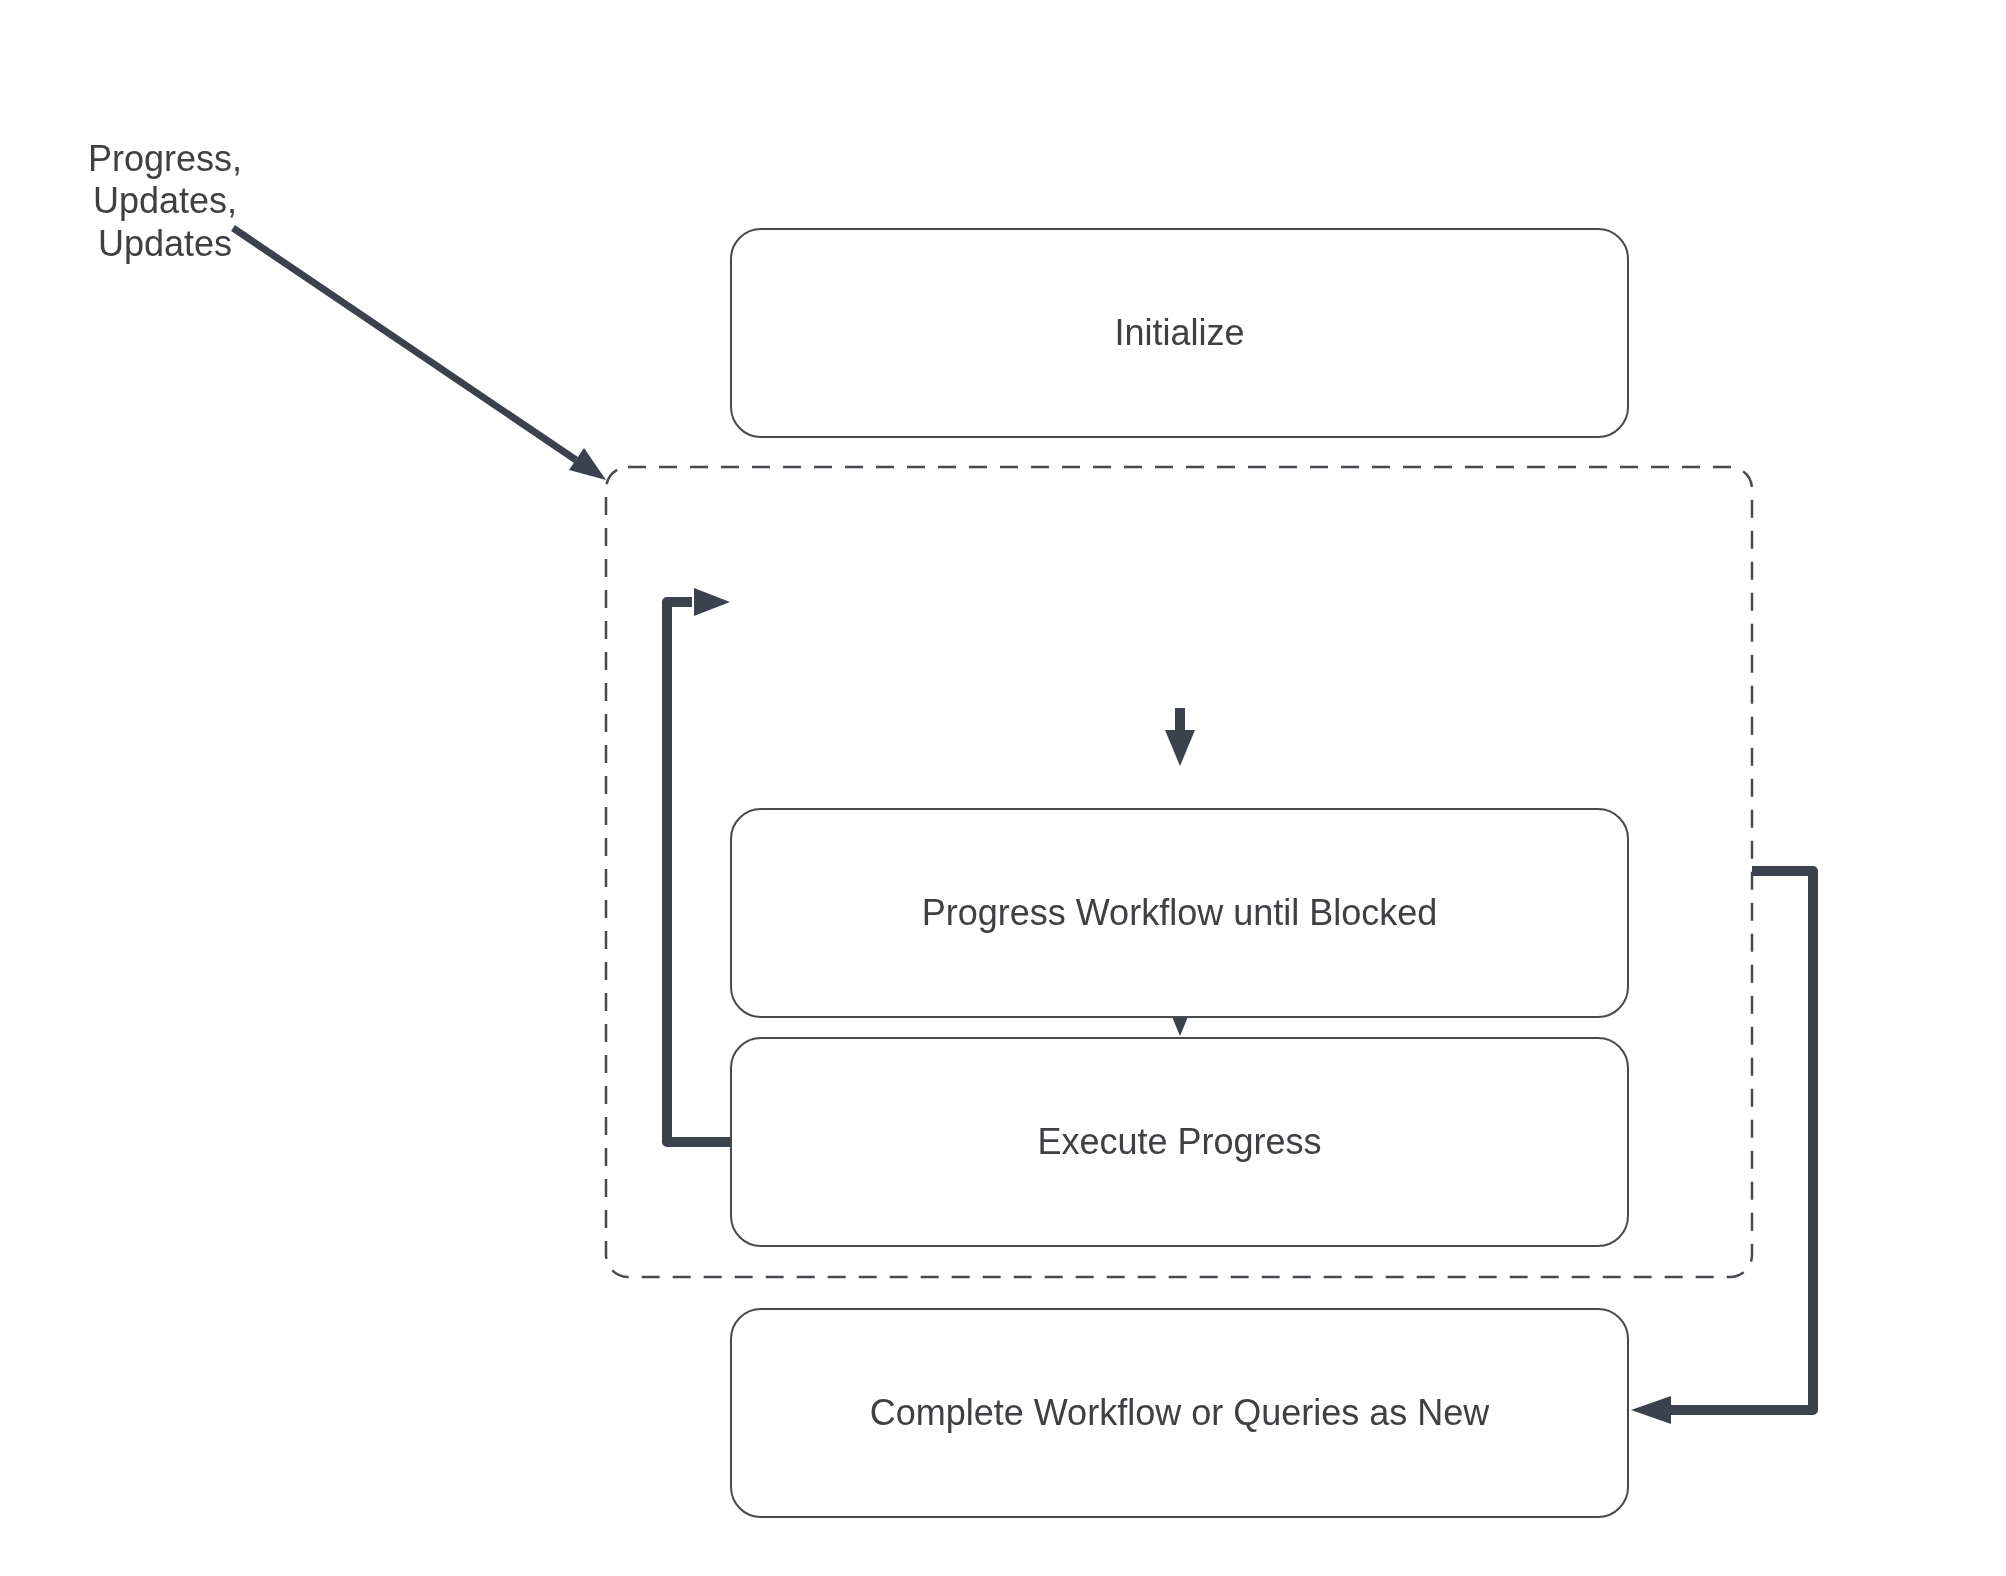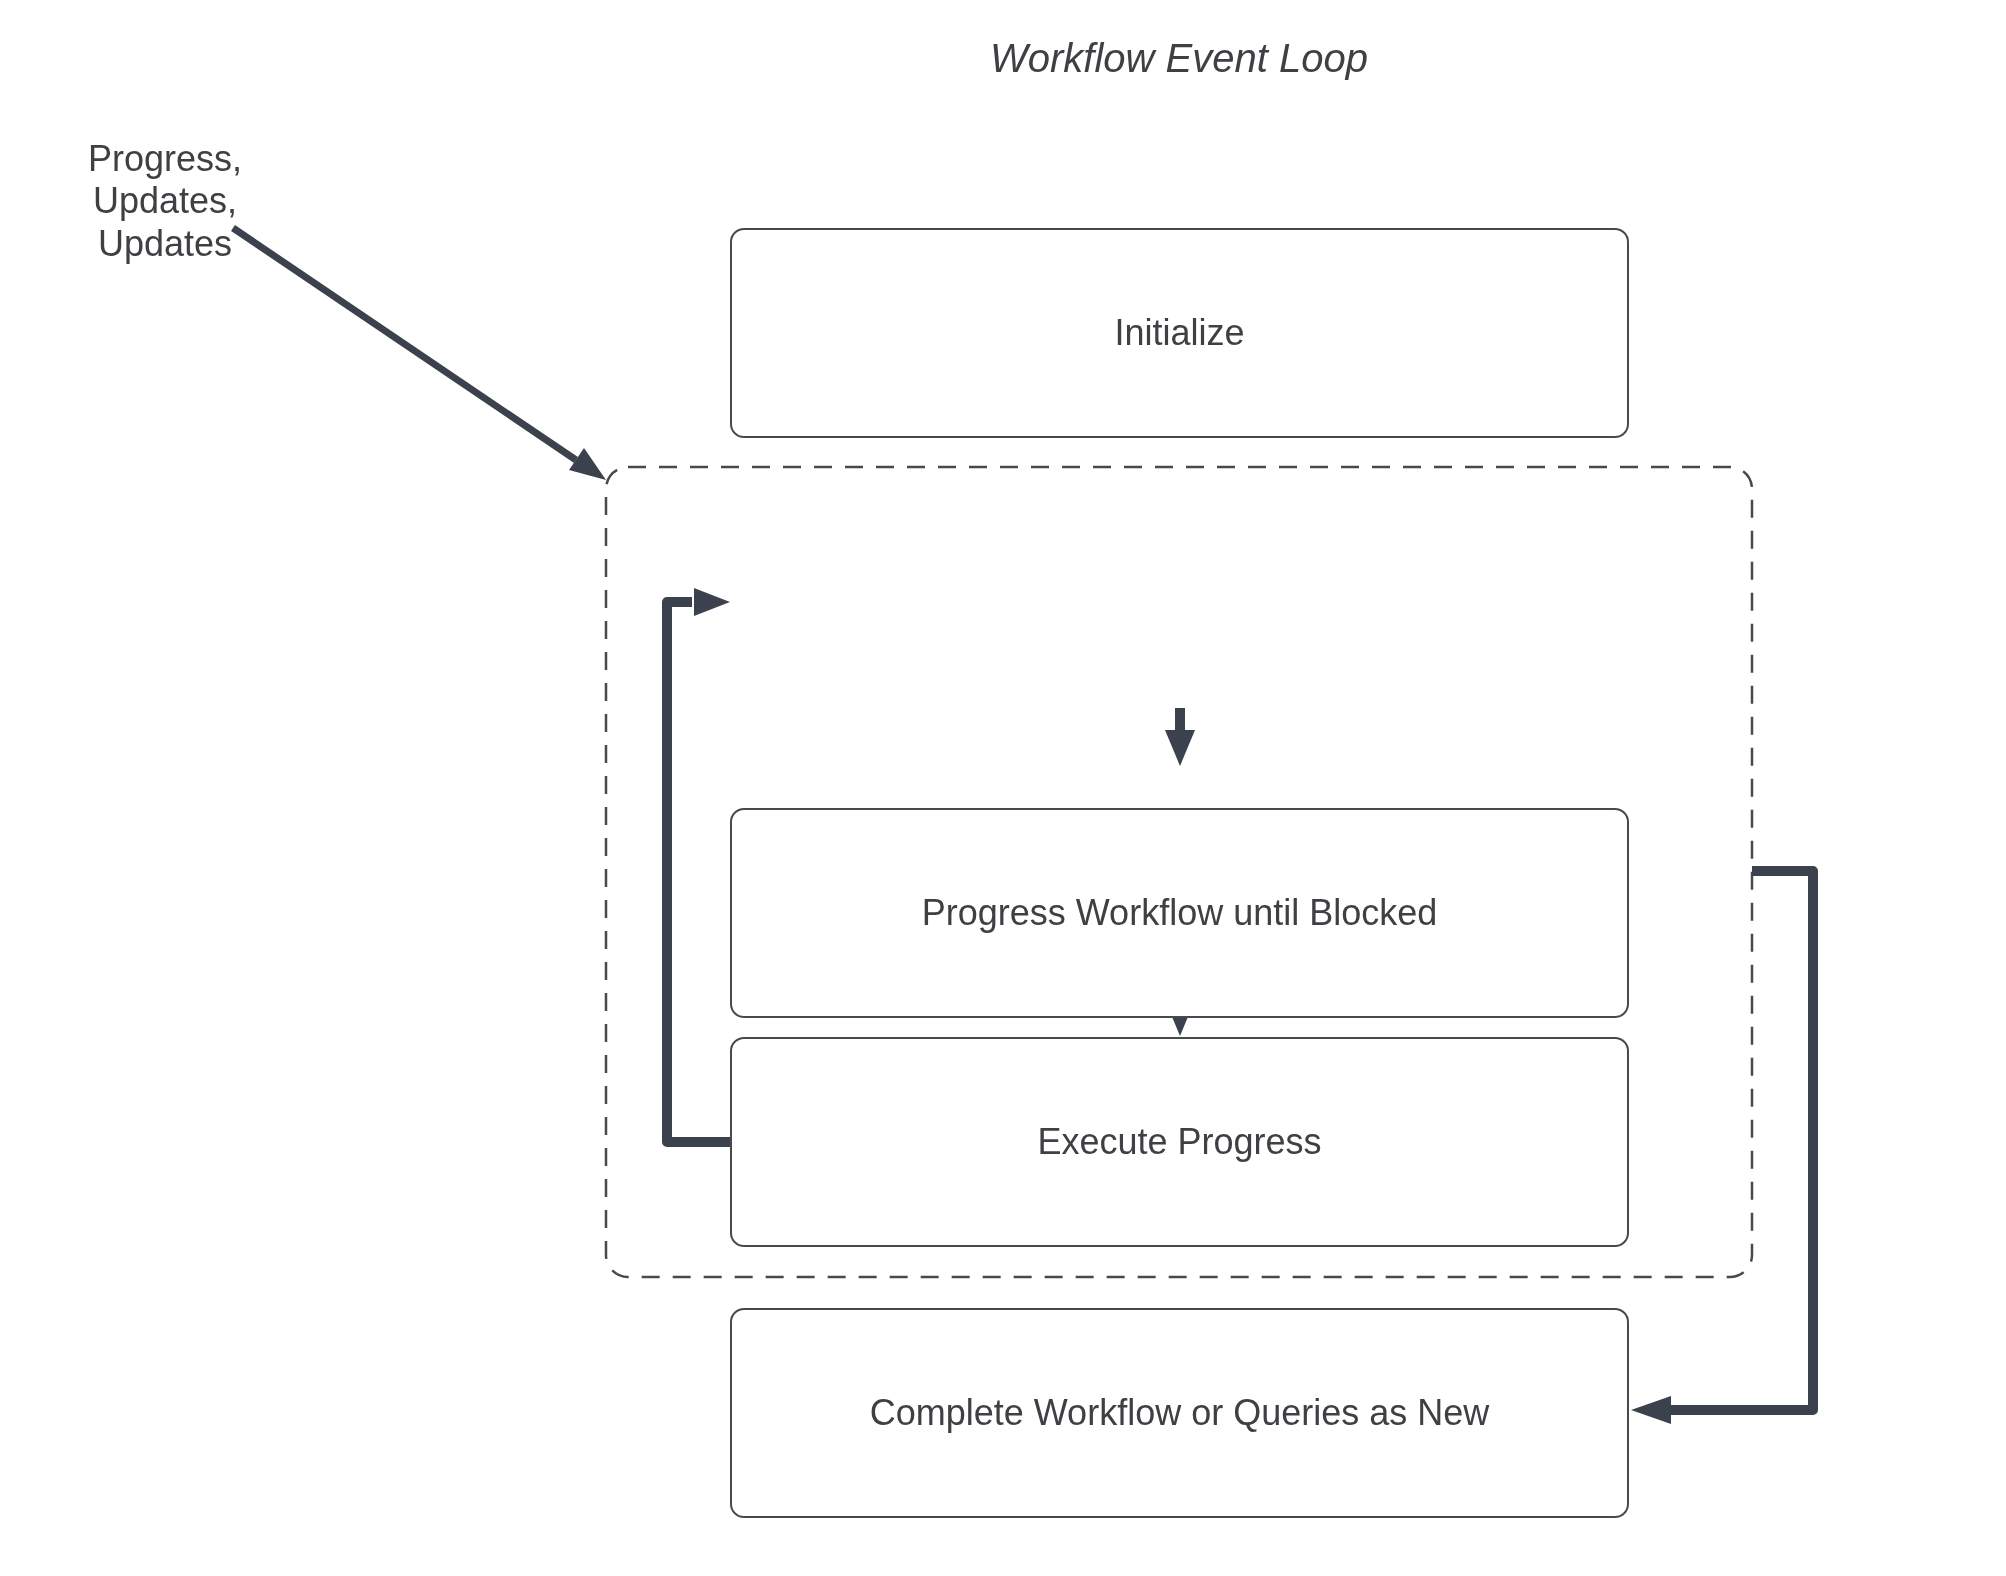--- a/index.html
+++ b/index.html
@@ -29,21 +29,21 @@
     position:absolute;
     left:15px;top:138px;width:300px;
     text-align:center;
     font-size:36px;line-height:1.18;
     color:var(--ink);
   }
   .node{
     position:absolute;
     left:730px;width:899px;height:210px;
     border:2px solid var(--node-border);
-    border-radius:14px;
+    border-radius:31px;
     background:#ffffff;
     display:flex;align-items:center;justify-content:center;
     text-align:center;
     font-size:36px;
     color:var(--ink);
     padding:0 30px;
   }
   .node-initialize{top:228px;}
   .node-progress-signals{top:498px;}
   .node-progress-workflow{top:808px;}
@@ -94,21 +94,20 @@
       <path class="thick" d="M 730 1142 L 667 1142 L 667 602 L 692 602"></path>
       <polygon class="head" points="694,588 694,616 730,602"></polygon>
     </g>
 
     <g>
       <path class="thick" d="M 1752 871 L 1813 871 L 1813 1410 L 1671 1410"></path>
       <polygon class="head" points="1671,1396 1671,1424 1631,1410"></polygon>
     </g>
   </svg>
 
-  <div class="diagram-title">Workflow Event Loop</div>
 
   <div class="annotation">
     <div>Progress, Updates,</div>
     <div>Updates</div>
   </div>
 
   <div class="node node-initialize">
     <span>Initialize</span>
   </div>
 

